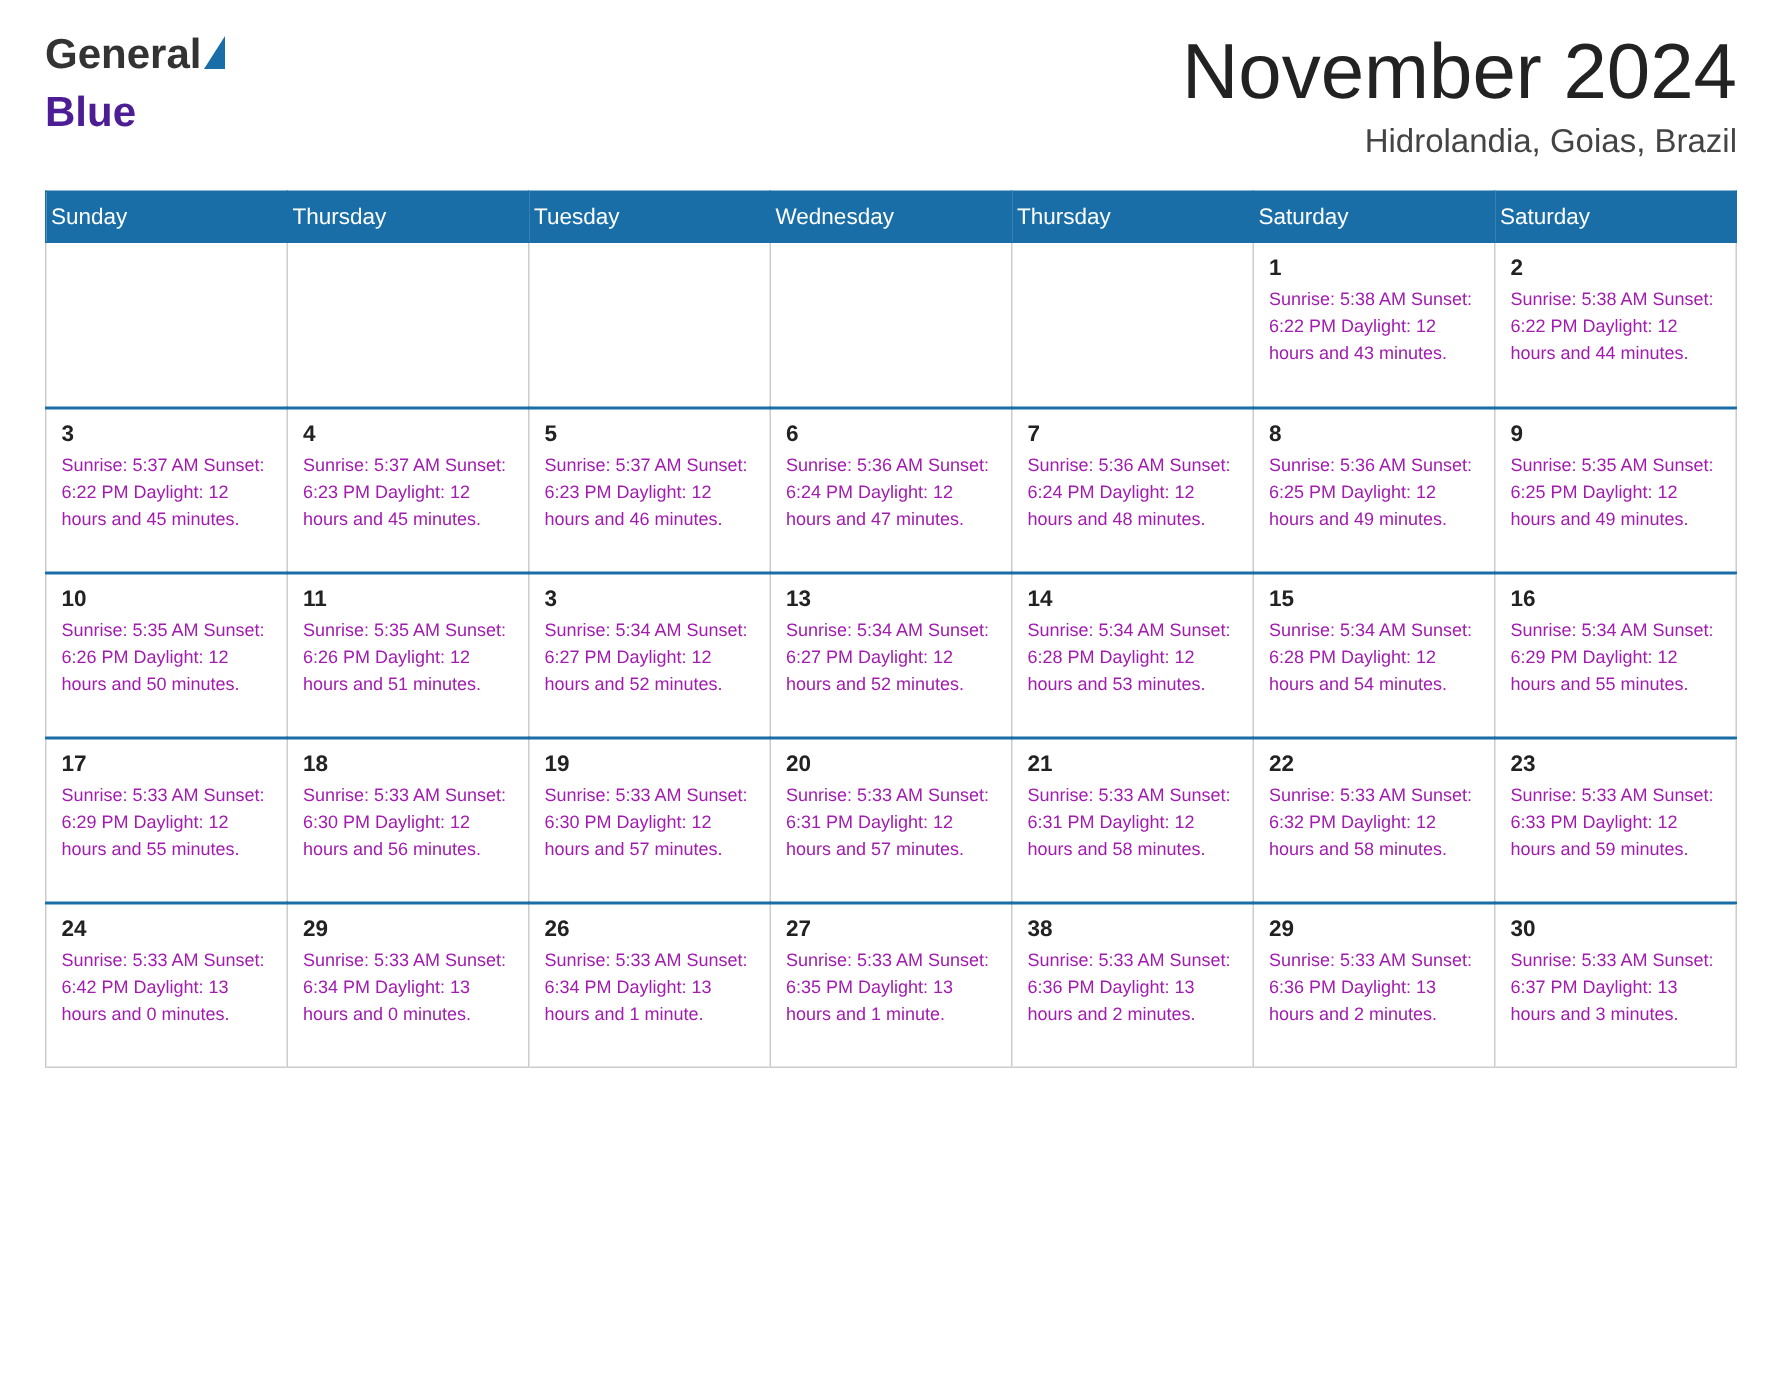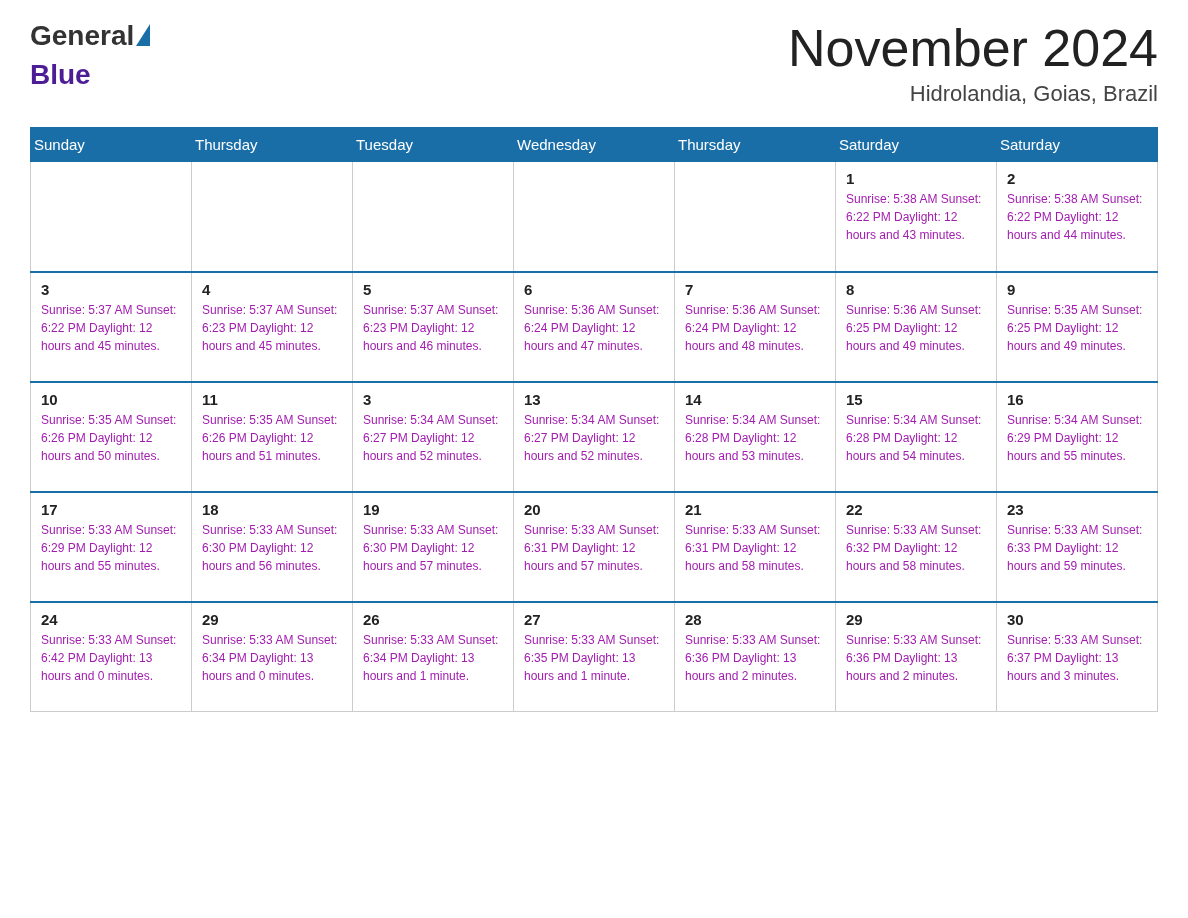--- a/index.html
+++ b/index.html
@@ -307,21 +307,21 @@
 Sunset: 6:34 PM
 Daylight: 13 hours and 1 minute.</div>
         </td>
         <td>
           <span class="day-number">27</span>
           <div class="day-info">Sunrise: 5:33 AM
 Sunset: 6:35 PM
 Daylight: 13 hours and 1 minute.</div>
         </td>
         <td>
-          <span class="day-number">28</span>
+          <span class="day-number">38</span>
           <div class="day-info">Sunrise: 5:33 AM
 Sunset: 6:36 PM
 Daylight: 13 hours and 2 minutes.</div>
         </td>
         <td>
           <span class="day-number">29</span>
           <div class="day-info">Sunrise: 5:33 AM
 Sunset: 6:36 PM
 Daylight: 13 hours and 2 minutes.</div>
         </td>

